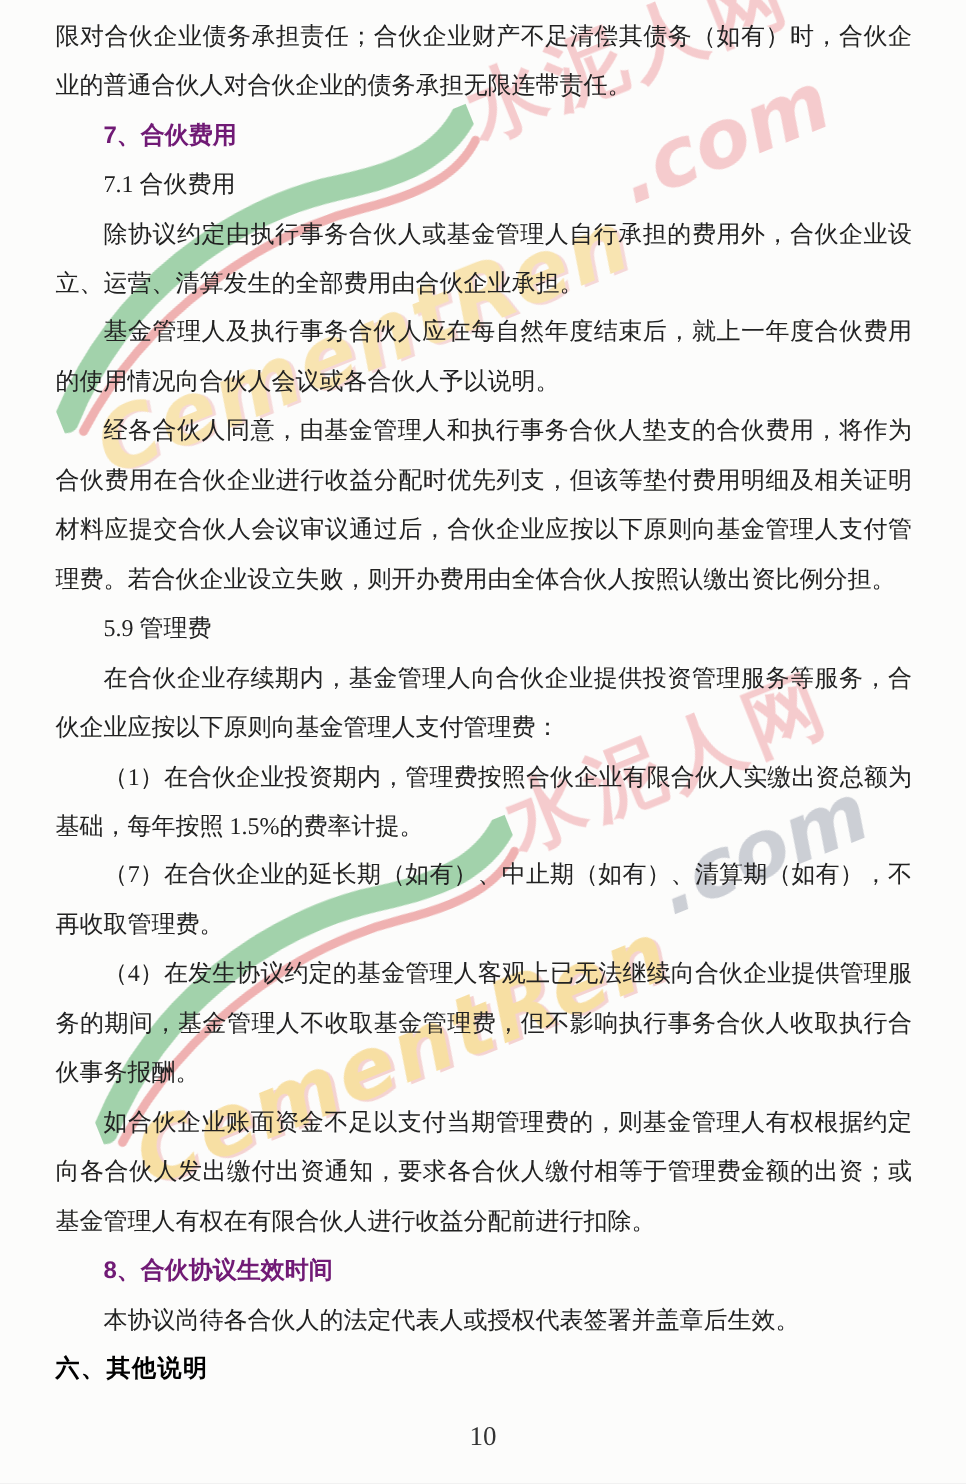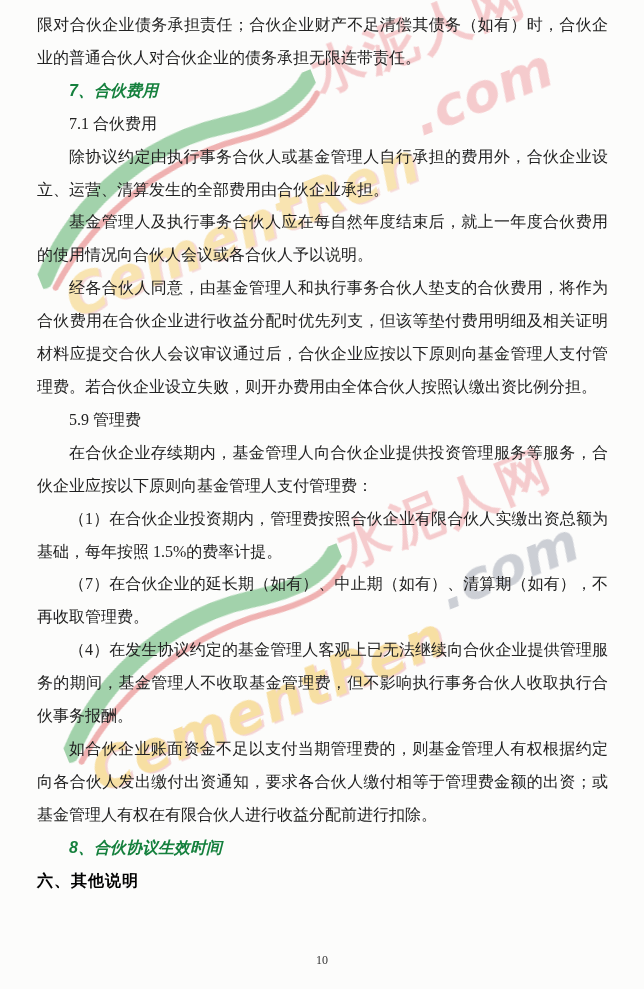--- a/index.html
+++ b/index.html
@@ -19,33 +19,32 @@
     font-size:16px;
     line-height:32.9px;
     text-align:justify;
     text-justify:inter-ideograph;
   }
   .doc p{margin:0;padding:0;}
   .para{text-indent:2em;}
   .cont{text-indent:0;}
   .sub{text-indent:2em;}
   .h2{
-    text-indent:2em;font-weight:bold;color:#15803d;
+    text-indent:2em;font-weight:bold;color:#701a75;
     font-family:"Liberation Sans","DejaVu Sans",sans-serif;
-    font-style:italic;
   }
   .h1{
     text-indent:0;font-weight:bold;color:#000;
     font-family:"Liberation Sans","DejaVu Sans",sans-serif;
     letter-spacing:1px;
   }
   .page-num{
     position:absolute;z-index:2;
     bottom:21px;left:0;width:100%;
-    text-align:center;font-size:12px;color:#333;
+    text-align:center;font-size:18px;color:#333;
   }
   
   .wm{
     position:absolute;z-index:1;
     width:660px;height:210px;
     transform:rotate(-22deg);
     transform-origin:40px 120px;
     opacity:0.45;
     pointer-events:none;
     filter:blur(0.4px);
@@ -105,17 +104,18 @@
       <p class="para">除协议约定由执行事务合伙人或基金管理人自行承担的费用外，合伙企业设立、运营、清算发生的全部费用由合伙企业承担。</p>
       <p class="para">基金管理人及执行事务合伙人应在每自然年度结束后，就上一年度合伙费用的使用情况向合伙人会议或各合伙人予以说明。</p>
       <p class="para">经各合伙人同意，由基金管理人和执行事务合伙人垫支的合伙费用，将作为合伙费用在合伙企业进行收益分配时优先列支，但该等垫付费用明细及相关证明材料应提交合伙人会议审议通过后，合伙企业应按以下原则向基金管理人支付管理费。若合伙企业设立失败，则开办费用由全体合伙人按照认缴出资比例分担。</p>
       <p class="sub">5.9 管理费</p>
       <p class="para">在合伙企业存续期内，基金管理人向合伙企业提供投资管理服务等服务，合伙企业应按以下原则向基金管理人支付管理费：</p>
       <p class="para">（1）在合伙企业投资期内，管理费按照合伙企业有限合伙人实缴出资总额为基础，每年按照 1.5%的费率计提。</p>
       <p class="para">（7）在合伙企业的延长期（如有）、中止期（如有）、清算期（如有），不再收取管理费。</p>
       <p class="para">（4）在发生协议约定的基金管理人客观上已无法继续向合伙企业提供管理服务的期间，基金管理人不收取基金管理费，但不影响执行事务合伙人收取执行合伙事务报酬。</p>
       <p class="para">如合伙企业账面资金不足以支付当期管理费的，则基金管理人有权根据约定向各合伙人发出缴付出资通知，要求各合伙人缴付相等于管理费金额的出资；或基金管理人有权在有限合伙人进行收益分配前进行扣除。</p>
       <p class="h2">8、合伙协议生效时间</p>
+      <p class="para">本协议尚待各合伙人的法定代表人或授权代表签署并盖章后生效。</p>
       <p class="h1">六、其他说明</p>
     </div>
 
   <div class="page-num">10</div>
 </div>
 
 </body></html>

